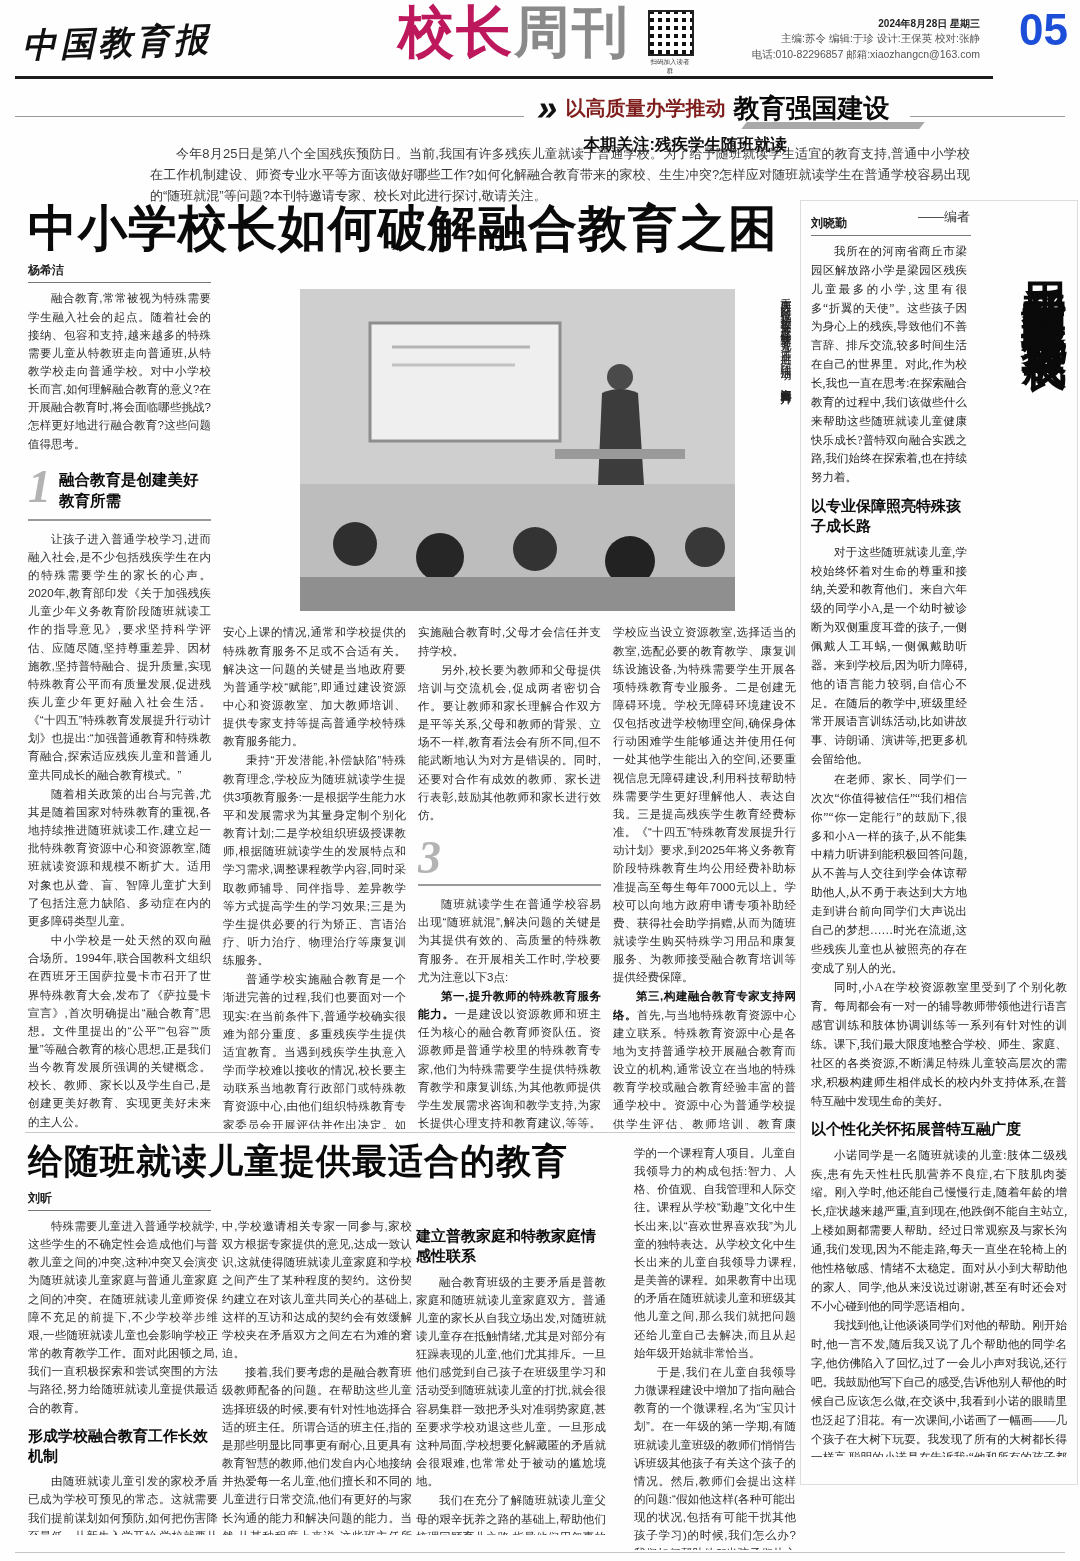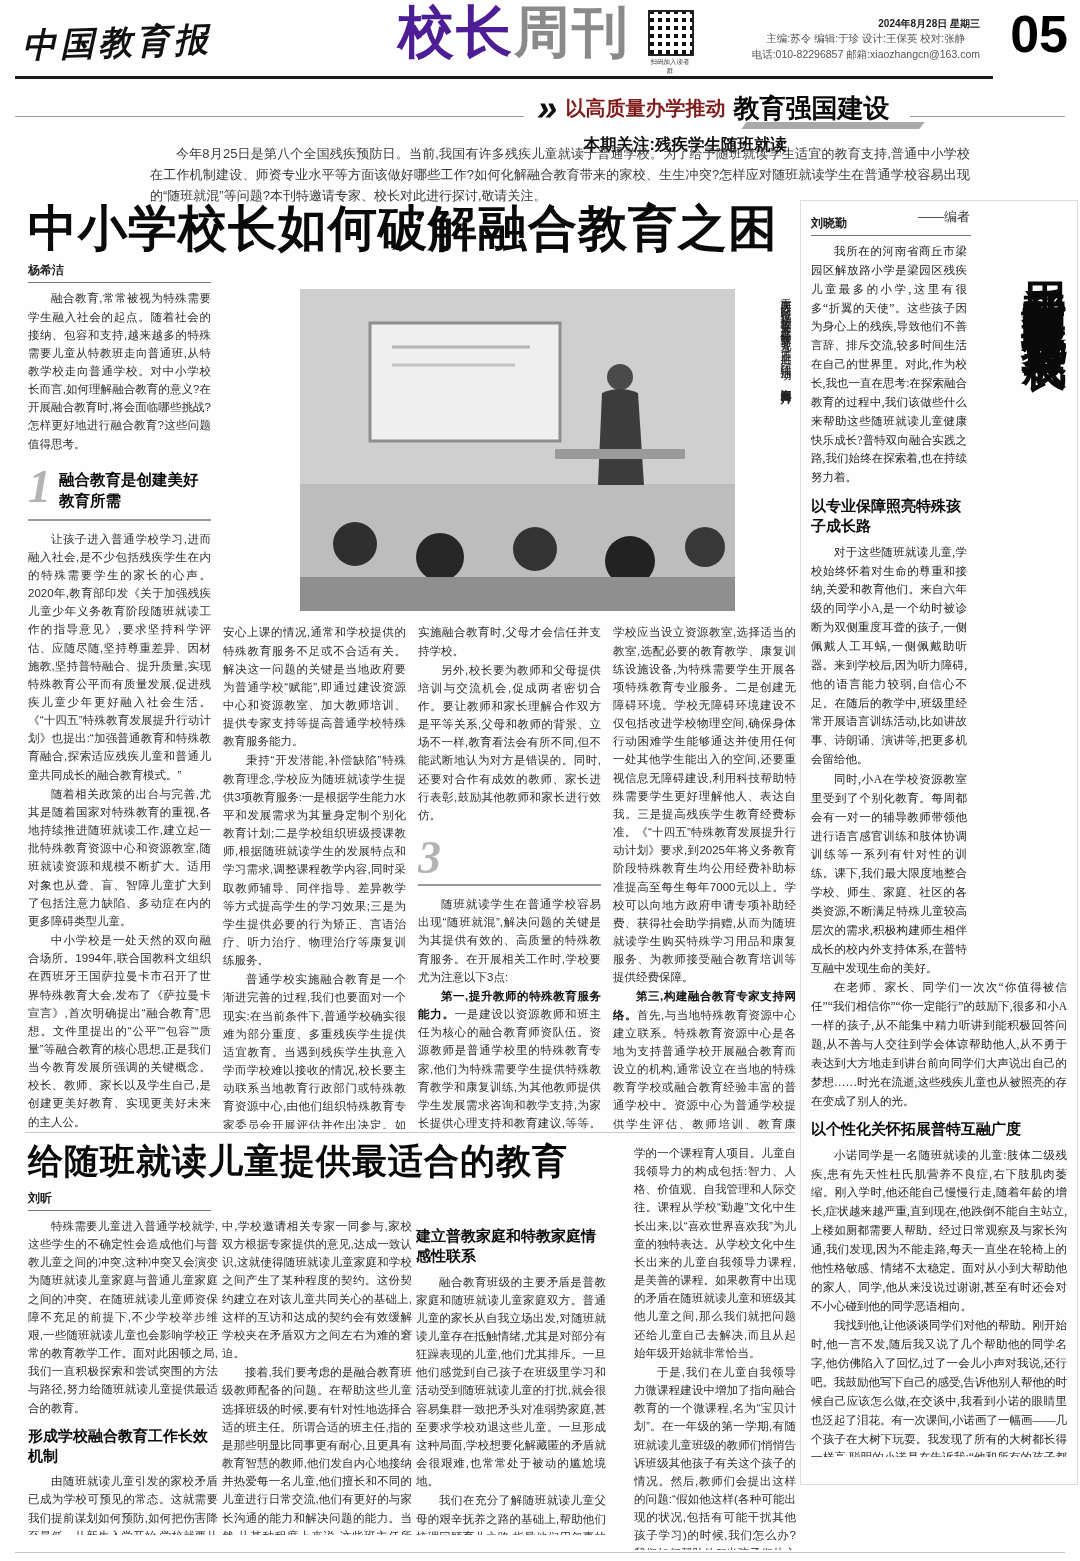--- a/index.html
+++ b/index.html
@@ -3,32 +3,32 @@
 <meta charset="utf-8">
 <style>
   html,body{margin:0;padding:0;background:#fff;}
   .page{position:relative;width:1080px;height:1561px;background:#fefefe;overflow:hidden;
         font-family:"Liberation Sans",sans-serif;color:#222;}
   
   .logo{position:absolute;left:22px;top:20px;font-family:"Liberation Serif",serif;
         font-style:italic;font-weight:700;font-size:34px;letter-spacing:4px;color:#111;
         transform:rotate(-2deg);}
   .weekly{position:absolute;left:398px;top:4px;font-size:56px;font-weight:900;letter-spacing:2px;line-height:1;}
-  .weekly .w1{color:#4c1d95;} .weekly .w2{color:#8a8a8a;}
+  .weekly .w1{color:#be185d;} .weekly .w2{color:#8a8a8a;}
   .qr{position:absolute;left:648px;top:10px;width:44px;text-align:center;}
   .qr .qr-box{width:42px;height:42px;border:2px solid #222;
       background:
         repeating-linear-gradient(0deg,#111 0 4px,#fff 4px 8px),
         repeating-linear-gradient(90deg,#111 0 4px,#fff 4px 8px);
       background-blend-mode:lighten;}
   .qr .qr-label{font-size:6.5px;color:#333;margin-top:2px;letter-spacing:0;}
   .dateinfo{position:absolute;right:100px;top:16px;text-align:right;line-height:1.5;}
   .dateinfo .d1{font-size:10px;font-weight:800;color:#222;}
-  .dateinfo .d2,.dateinfo .d3{font-size:10.5px;color:#555;text-align:center;}
-  .pagenum{position:absolute;right:12px;top:8px;font-size:52px;font-weight:700;color:#000000;line-height:1;}
+  .dateinfo .d2,.dateinfo .d3{font-size:10.5px;color:#555;}
+  .pagenum{position:absolute;right:12px;top:8px;font-size:44px;font-weight:700;color:#1d4ed8;line-height:1;}
   .toprule{position:absolute;left:15px;top:76px;width:978px;height:3px;background:#1c1c1c;}
   
   .banner{position:absolute;left:15px;top:90px;width:1050px;}
   .banner-row{display:flex;align-items:flex-start;}
   .hl{border-top:1px solid #9a9a9a;margin-top:26px;}
   .hl.l{flex:1.8;} .hl.r{flex:0.55;}
   .banner-mid{padding:0 14px;}
   .slogan-line{display:flex;align-items:center;gap:8px;}
   .chev{font-size:36px;font-weight:900;color:#111;transform:skewX(-12deg);line-height:1;}
   .slogan-prefix{font-size:20px;font-weight:900;color:#7f1d1d;}
@@ -183,22 +183,22 @@
   </div>
 
   <div class="right-zone kai">
     <div class="byline">刘晓勤</div>
     <div class="r-body">
       <div class="v-headline">用爱帮助随班就读儿童拔节成长</div>
       <div>
           <p class="para">我所在的河南省商丘市梁园区解放路小学是梁园区残疾儿童最多的小学,这里有很多“折翼的天使”。这些孩子因为身心上的残疾,导致他们不善言辞、排斥交流,较多时间生活在自己的世界里。对此,作为校长,我也一直在思考:在探索融合教育的过程中,我们该做些什么来帮助这些随班就读儿童健康快乐成长?普特双向融合实践之路,我们始终在探索着,也在持续努力着。</p>
           <h3 class="sub-head">以专业保障照亮特殊孩子成长路</h3>
           <p class="para">对于这些随班就读儿童,学校始终怀着对生命的尊重和接纳,关爱和教育他们。来自六年级的同学小A,是一个幼时被诊断为双侧重度耳聋的孩子,一侧佩戴人工耳蜗,一侧佩戴助听器。来到学校后,因为听力障碍,他的语言能力较弱,自信心不足。在随后的教学中,班级里经常开展语言训练活动,比如讲故事、诗朗诵、演讲等,把更多机会留给他。</p>
+          <p class="para">在老师、家长、同学们一次次“你值得被信任”“我们相信你”“你一定能行”的鼓励下,很多和小A一样的孩子,从不能集中精力听讲到能积极回答问题,从不善与人交往到学会体谅帮助他人,从不勇于表达到大方地走到讲台前向同学们大声说出自己的梦想……时光在流逝,这些残疾儿童也从被照亮的存在变成了别人的光。</p>
           <p class="para">同时,小A在学校资源教室里受到了个别化教育。每周都会有一对一的辅导教师带领他进行语言感官训练和肢体协调训练等一系列有针对性的训练。课下,我们最大限度地整合学校、师生、家庭、社区的各类资源,不断满足特殊儿童较高层次的需求,积极构建师生相伴成长的校内外支持体系,在普特互融中发现生命的美好。</p>
-          <p class="para">在老师、家长、同学们一次次“你值得被信任”“我们相信你”“你一定能行”的鼓励下,很多和小A一样的孩子,从不能集中精力听讲到能积极回答问题,从不善与人交往到学会体谅帮助他人,从不勇于表达到大方地走到讲台前向同学们大声说出自己的梦想……时光在流逝,这些残疾儿童也从被照亮的存在变成了别人的光。</p>
           <h3 class="sub-head center">以个性化关怀拓展普特互融广度</h3>
           <p class="para">小诺同学是一名随班就读的儿童:肢体二级残疾,患有先天性杜氏肌营养不良症,右下肢肌肉萎缩。刚入学时,他还能自己慢慢行走,随着年龄的增长,症状越来越严重,直到现在,他跌倒不能自主站立,上楼如厕都需要人帮助。经过日常观察及与家长沟通,我们发现,因为不能走路,每天一直坐在轮椅上的他性格敏感、情绪不太稳定。面对从小到大帮助他的家人、同学,他从来没说过谢谢,甚至有时还会对不小心碰到他的同学恶语相向。</p>
           <p class="para">我找到他,让他谈谈同学们对他的帮助。刚开始时,他一言不发,随后我又说了几个帮助他的同学名字,他仿佛陷入了回忆,过了一会儿小声对我说,还行吧。我鼓励他写下自己的感受,告诉他别人帮他的时候自己应该怎么做,在交谈中,我看到小诺的眼睛里也泛起了泪花。有一次课间,小诺画了一幅画——几个孩子在大树下玩耍。我发现了所有的大树都长得一样高,聪明的小诺是在告诉我:“他和所有的孩子都是一样的。”</p>
         </div>
     </div>
   </div>
 
   <div class="rule-mid"></div>
   <div class="bottom-zone">
     <div class="b-left">

